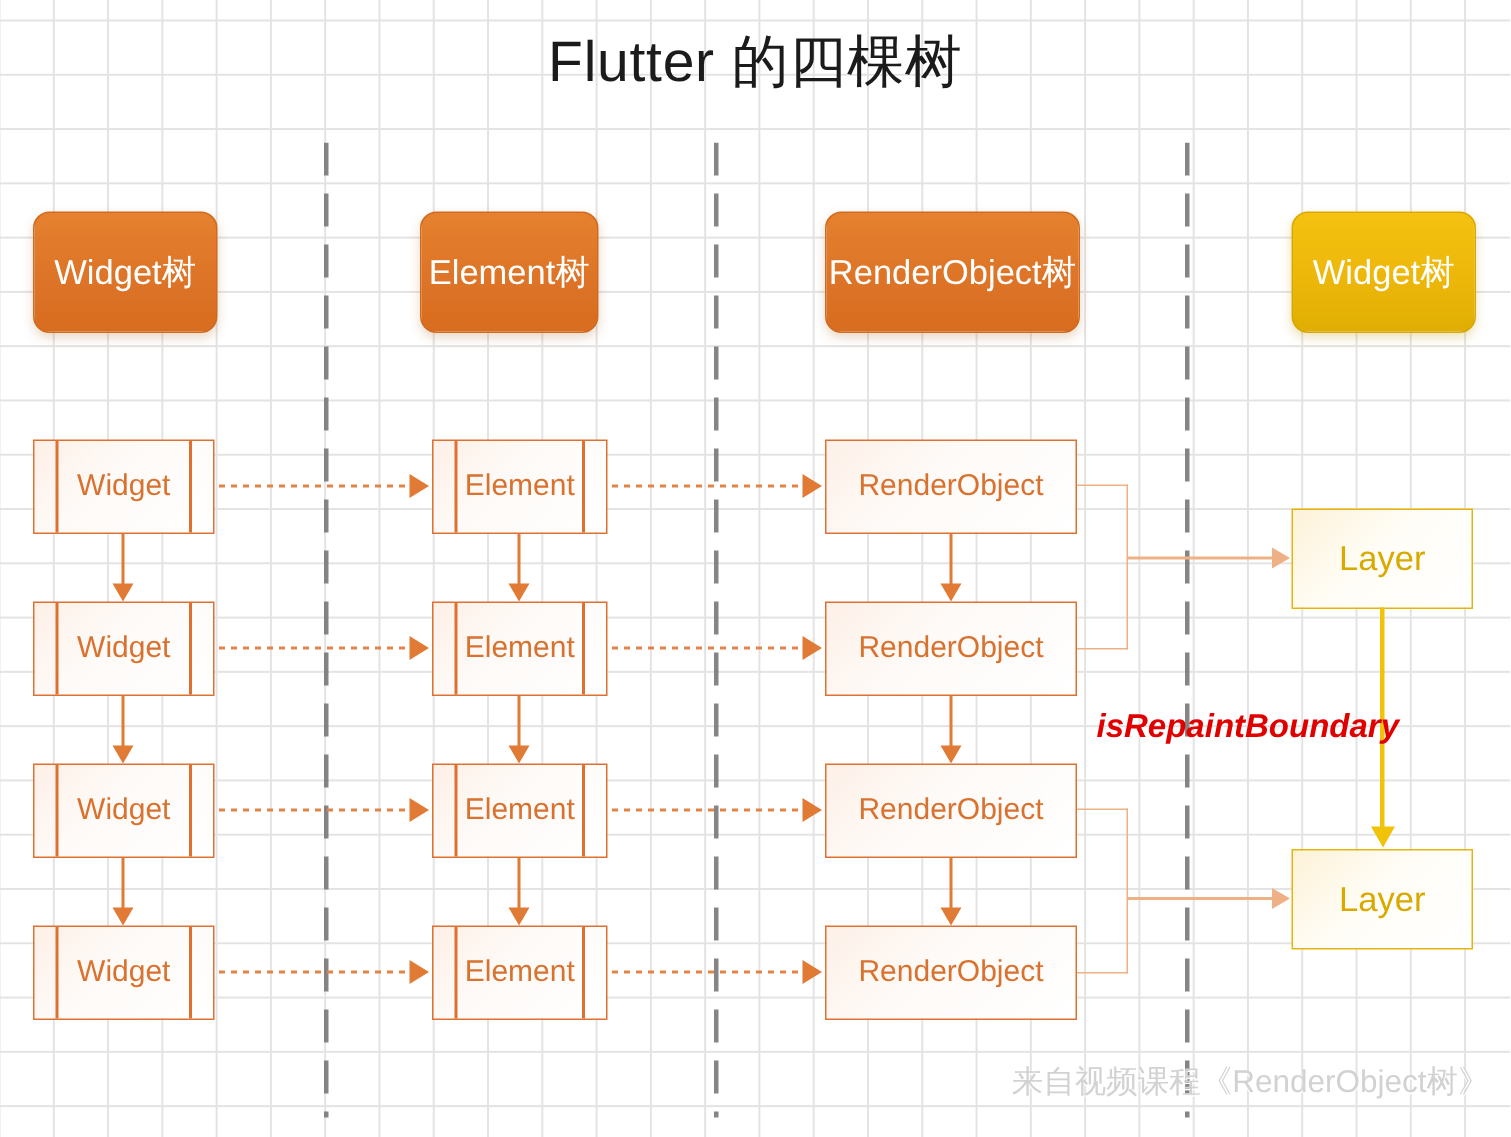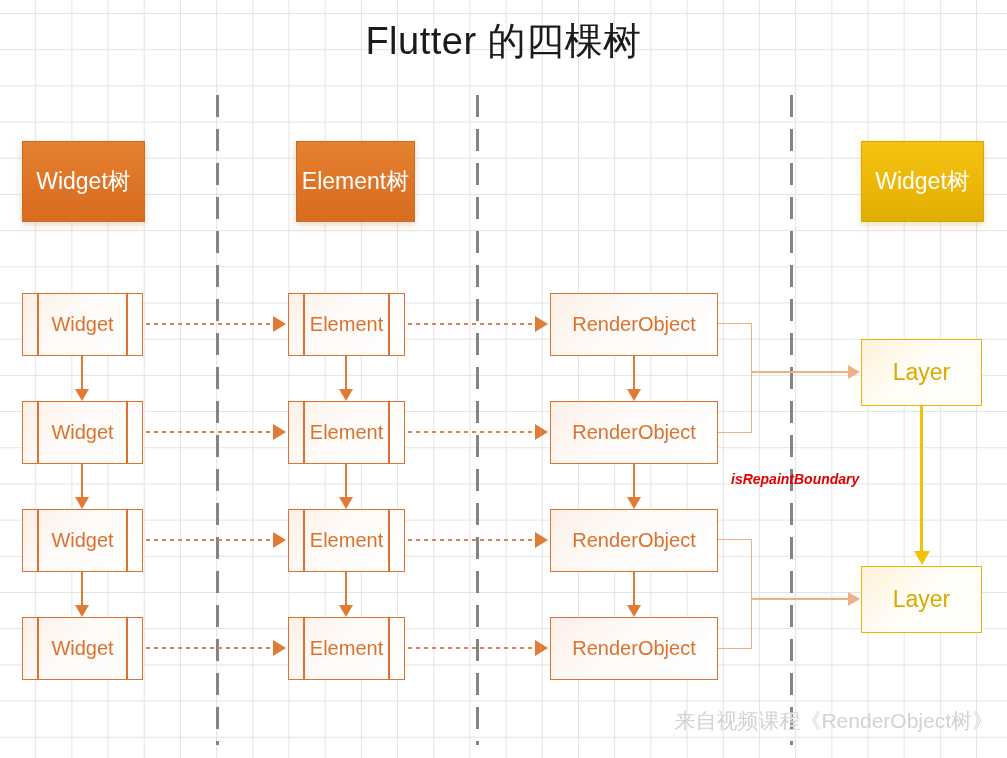--- a/index.html
+++ b/index.html
@@ -41,21 +41,21 @@
     height: 650px;
     background-image: linear-gradient(to bottom, #7a7a7a 0 22px, rgba(0,0,0,0) 22px 34px);
     background-size: 3px 34px;
     opacity: .92;
   }
 
   
   .hdr {
     position: absolute;
     height: 79px;
-    border-radius: 0;
+    border-radius: 11px;
     display: flex;
     align-items: center;
     justify-content: center;
     color: #ffffff;
     font-size: 23px;
     white-space: nowrap;
     box-shadow: 0 3px 7px rgba(180,120,60,.28);
   }
   .hdr.orange {
     background: linear-gradient(180deg, #e5812f 0%, #dd7427 55%, #d86c1f 100%);
@@ -178,21 +178,21 @@
     border-left: 8.5px solid transparent;
     border-right: 8.5px solid transparent;
     border-top: 14px solid #f0c20a;
   }
 
   
   #annotation {
     position: absolute;
     left: 731px;
     top: 471px;
-    font-size: 14px;
+    font-size: 22px;
     font-weight: bold;
     font-style: italic;
     color: #e00000;
     white-space: nowrap;
     font-family: "Liberation Sans", "DejaVu Sans", sans-serif;
   }
 
   
   #watermark {
     position: absolute;
@@ -211,22 +211,25 @@
 
   <div id="title">Flutter 的四棵树</div>
 
   <div class="vsep" style="left:216px;"></div>
   <div class="vsep" style="left:476px;"></div>
   <div class="vsep" style="left:790px;"></div>
 
   <div class="hdr orange" style="left:22px;  top:141px; width:121px;">
     <span>Widget树</span>
   </div>
-  <div class="hdr orange" style="left:296px; top:141px; width:117px;text-align:right;">
+  <div class="hdr orange" style="left:280px; top:141px; width:117px;text-align:right;">
     <span>Element树</span>
+  </div>
+  <div class="hdr orange" style="left:550px; top:141px; width:168px;">
+    <span>RenderObject树</span>
   </div>
   <div class="hdr yellow" style="left:861px; top:141px; width:121px;">
     <span>Widget树</span>
   </div>
 
   <div class="node comp" style="left:22px; top:293px; width:121px;">
     <span>Widget</span>
   </div>
   <div class="node comp" style="left:22px; top:401px; width:121px;">
     <span>Widget</span>

